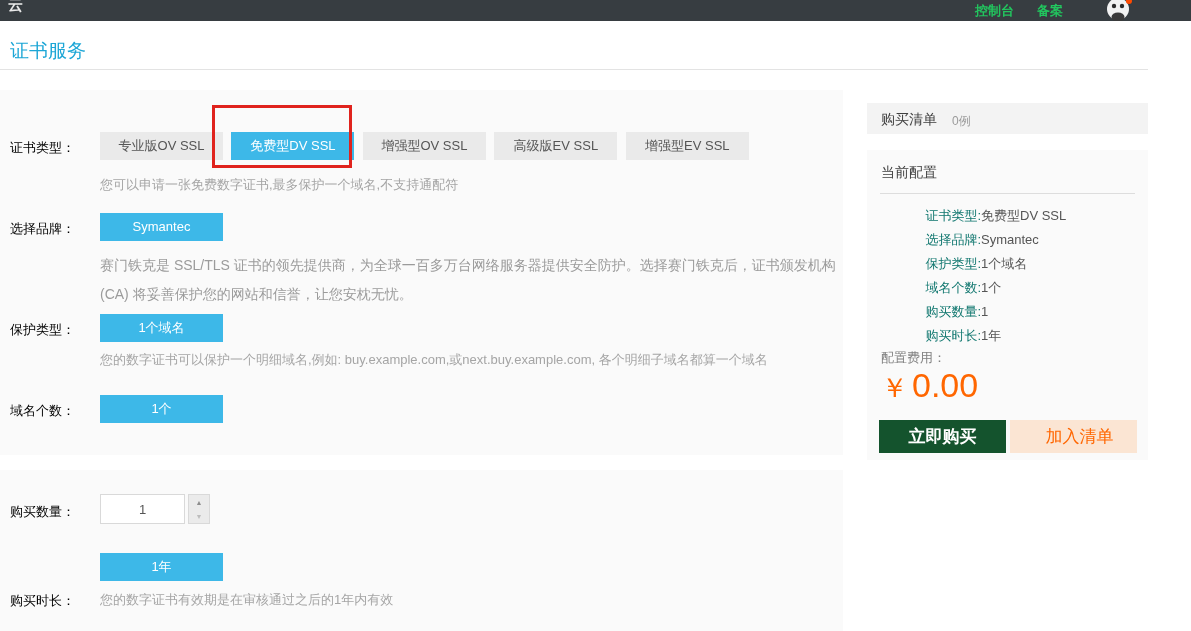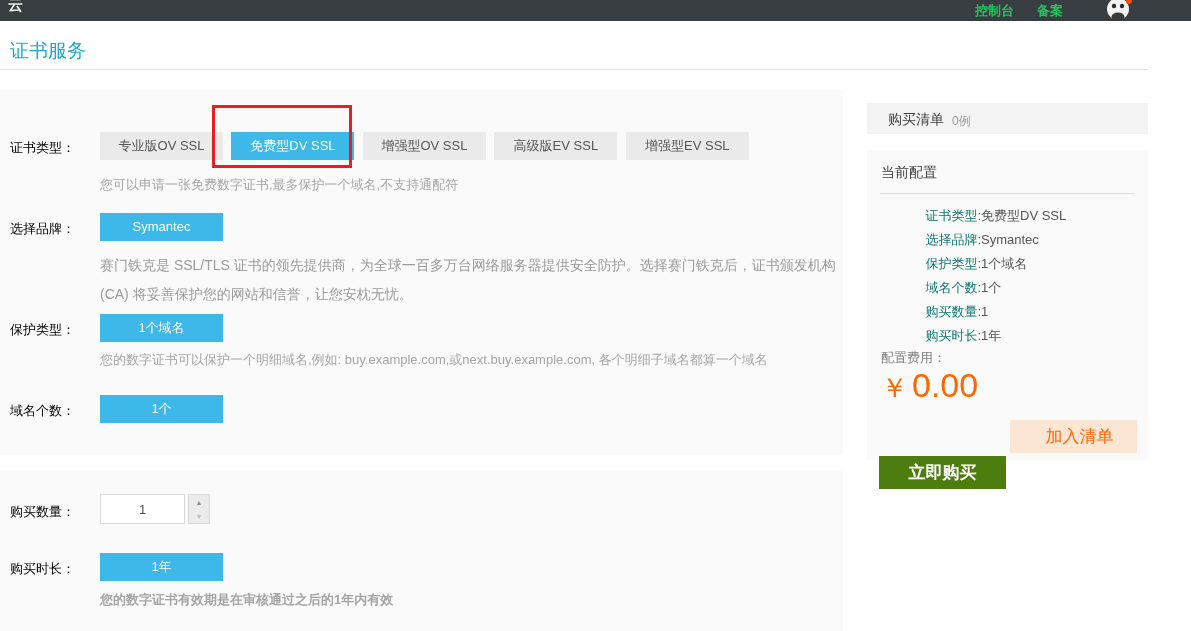--- a/index.html
+++ b/index.html
@@ -45,36 +45,36 @@
   .qty-input { position:absolute; left:100px; top:494px; width:85px; height:30px; border:1px solid #d9d9d9;
                background:#fff; text-align:center; font-size:13px; color:#555; font-family:inherit; }
   .spinner { position:absolute; left:188px; top:494px; width:22px; height:30px; background:#ebebeb;
              border:1px solid #d9d9d9; display:flex; flex-direction:column; }
   .spin-btn { flex:1; display:flex; align-items:center; justify-content:center; font-size:7px; cursor:pointer; }
   .spin-up { color:#8d8d8d; }
   .spin-down { color:#bdbdbd; }
 
   
   .cart-bar { position:absolute; left:867px; top:103px; width:281px; height:31px; background:#f3f3f3; }
-  .cart-title { position:absolute; left:14px; top:8px; font-size:14px; color:#404040;margin-left:7px; }
+  .cart-title { position:absolute; left:14px; top:8px; font-size:14px; color:#404040; }
   .cart-count { position:absolute; left:85px; top:10px; font-size:12px; color:#9b9b9b; }
 
   .summary { position:absolute; left:867px; top:150px; width:281px; height:310px; background:#fafafa; }
   .sum-title { position:absolute; left:14px; top:14px; font-size:14px; color:#404040; }
   .sum-divider { position:absolute; left:13px; top:43px; width:255px; height:1px; background:#ddd; }
   .sum-rows { position:absolute; left:14px; top:54px; width:255px; }
   .sum-row { height:24px; line-height:24px; font-size:13px; }
   .sum-label { display:inline-block; width:100px; color:#0f766e;text-align:right; }
   .sum-value { color:#555; }
   .fee-label { position:absolute; left:14px; top:199px; font-size:13px; color:#808080; }
   .price { position:absolute; left:14px; top:216px; color:#ff6600; }
   .price .cur { font-size:27px; }
   .price .amt { font-size:34px; margin-left:4px; }
   .btn-buy { position:absolute; left:12px; top:270px; width:127px; height:33px; line-height:33px; text-align:center;
-             background:#4d7c0f; color:#fff; font-size:17px; font-weight:bold; cursor:pointer;margin-top:36px; }
+             background:#14532d; color:#fff; font-size:17px; font-weight:bold; cursor:pointer; }
   .btn-add { position:absolute; left:143px; top:270px; width:127px; height:33px; line-height:33px; text-align:center;
              background:#fbe5d3; color:#ff6600; font-size:17px; cursor:pointer;padding-left:12px; }
 </style>
 </head>
 <body>
 
 <div id="page">
 
   <div class="topbar">
     <span class="topbar-logo">云</span>
@@ -120,23 +120,23 @@
   <div class="form-label" style="top:402px;">域名个数：</div>
   <div class="blue-btn" style="top:395px;">1个</div>
 
   <div class="form-label" style="top:503px;">购买数量：</div>
   <input class="qty-input" type="text" value="1" style="">
   <div class="spinner">
     <span class="spin-btn spin-up">▲</span>
     <span class="spin-btn spin-down">▼</span>
   </div>
 
-  <div class="form-label" style="top:560px;">购买时长：</div>
+  <div class="form-label" style="top:592px;">购买时长：</div>
   <div class="blue-btn" style="top:553px;">1年</div>
-  <div class="desc" style="top:591px;font-weight:bold;">您的数字证书有效期是在审核通过之后的1年内有效</div>
+  <div class="desc" style="top:591px;">您的数字证书有效期是在审核通过之后的1年内有效</div>
 
   <div class="cart-bar">
     <span class="cart-title">购买清单</span>
     <span class="cart-count">0例</span>
   </div>
 
   <div class="summary">
     <div class="sum-title">当前配置</div>
     <div class="sum-divider"></div>
     <div class="sum-rows">

